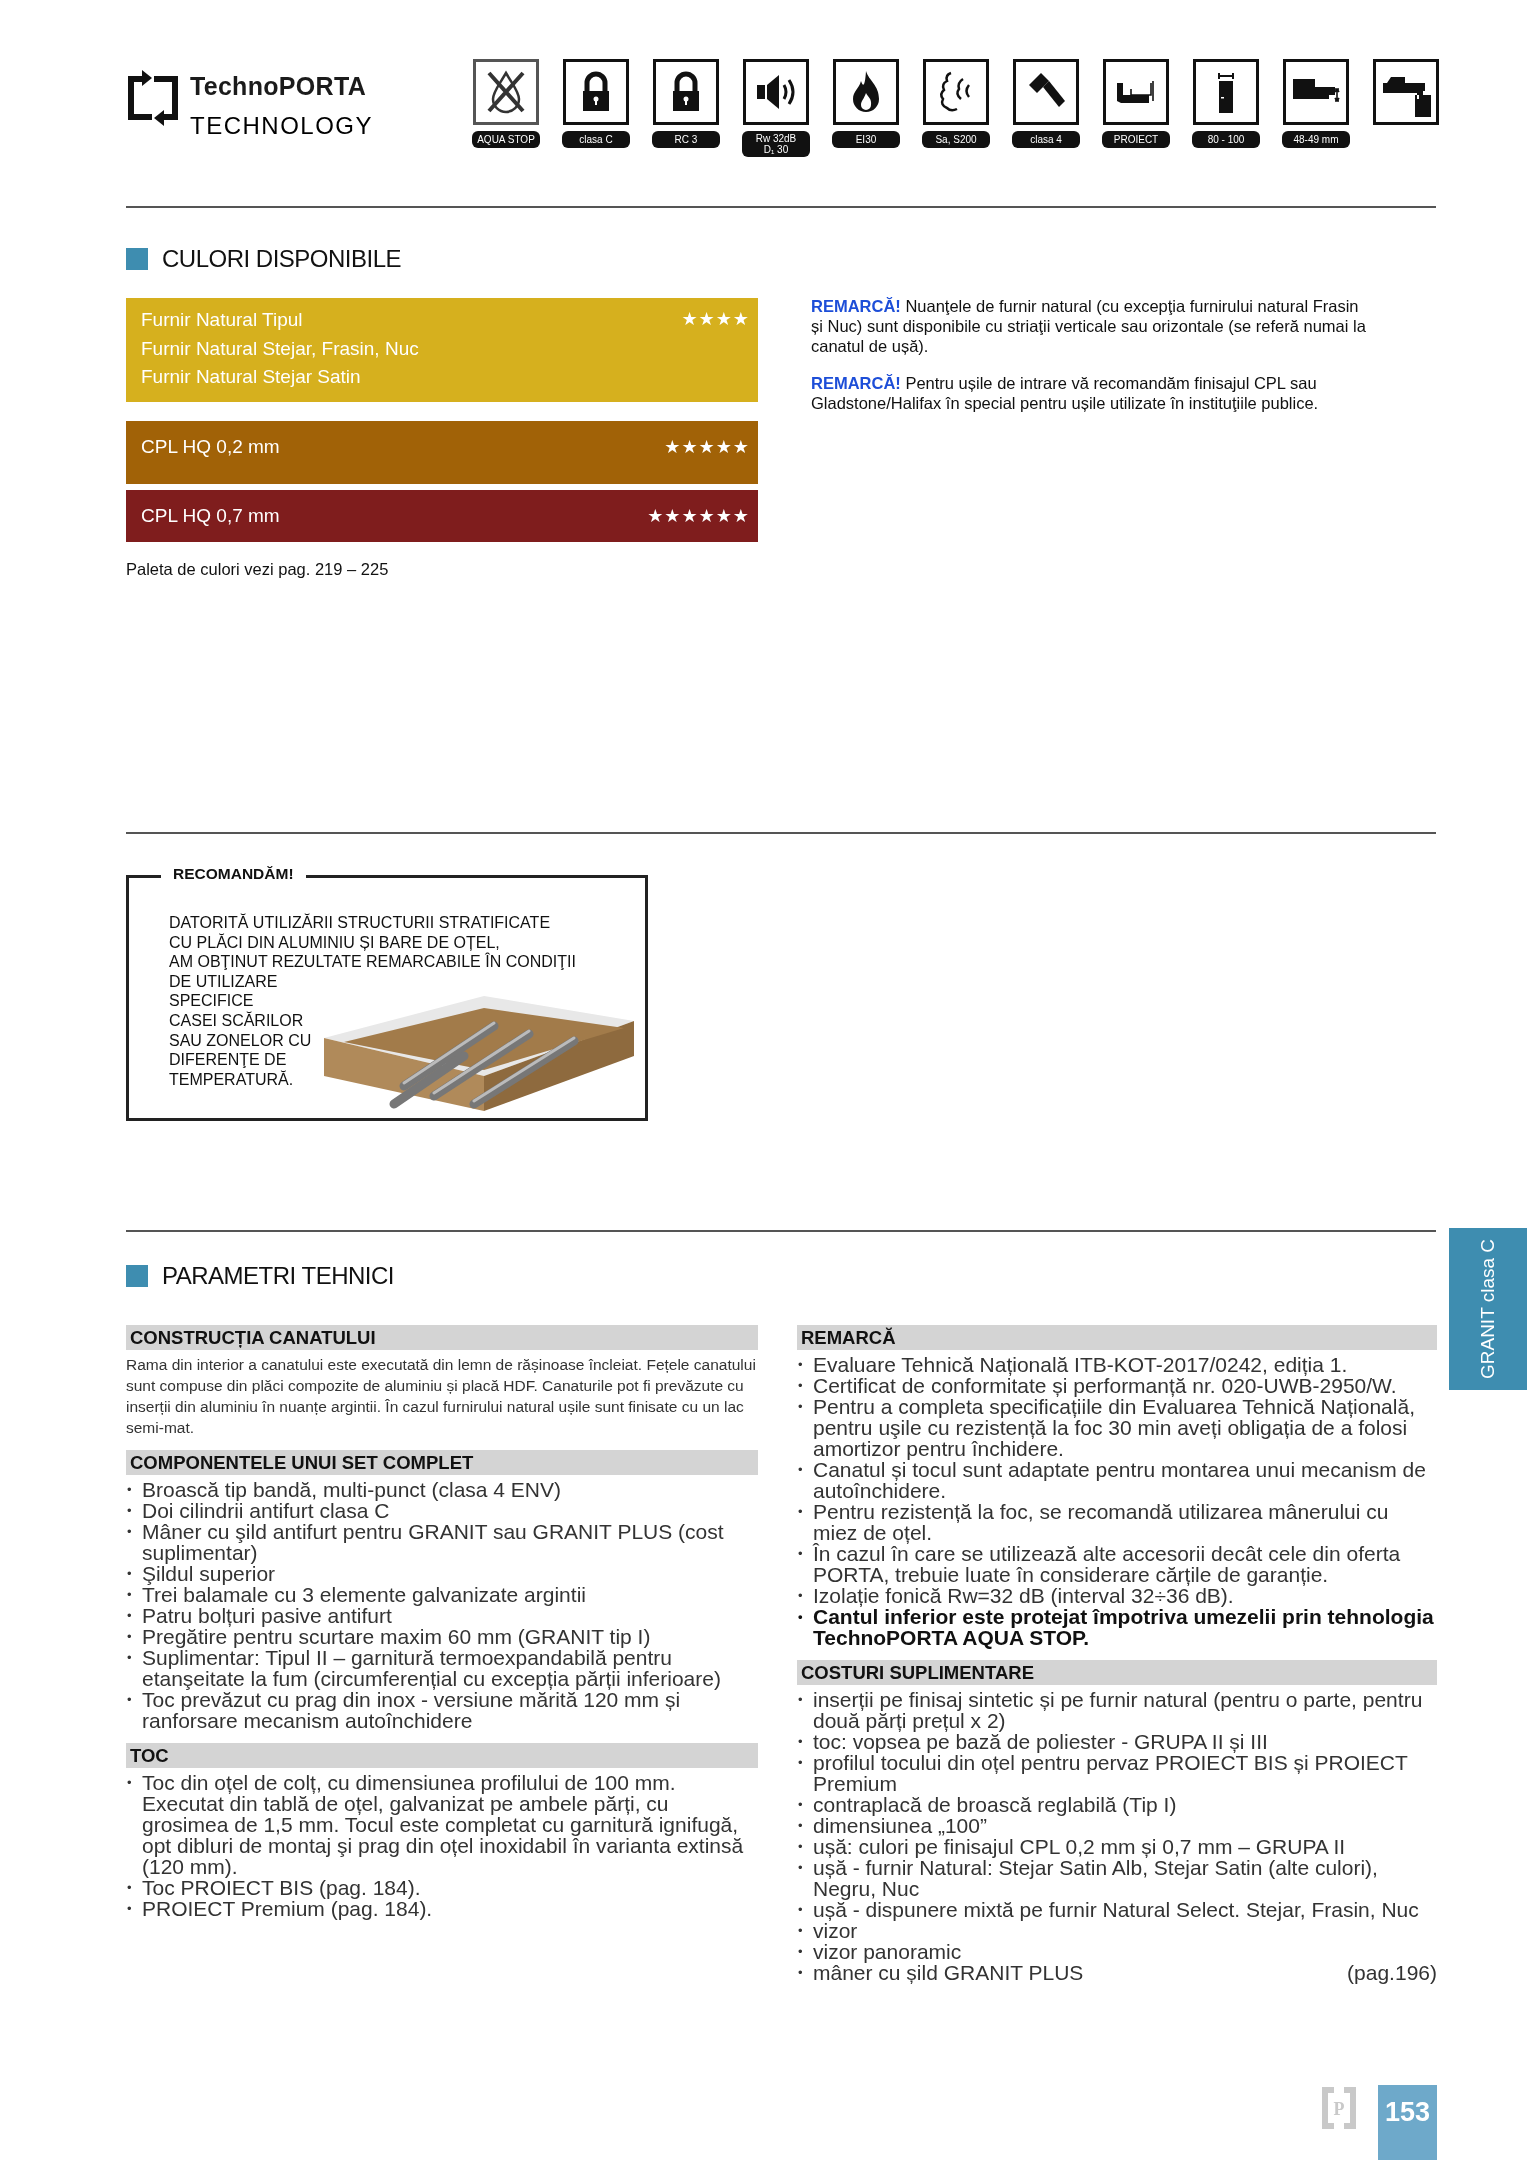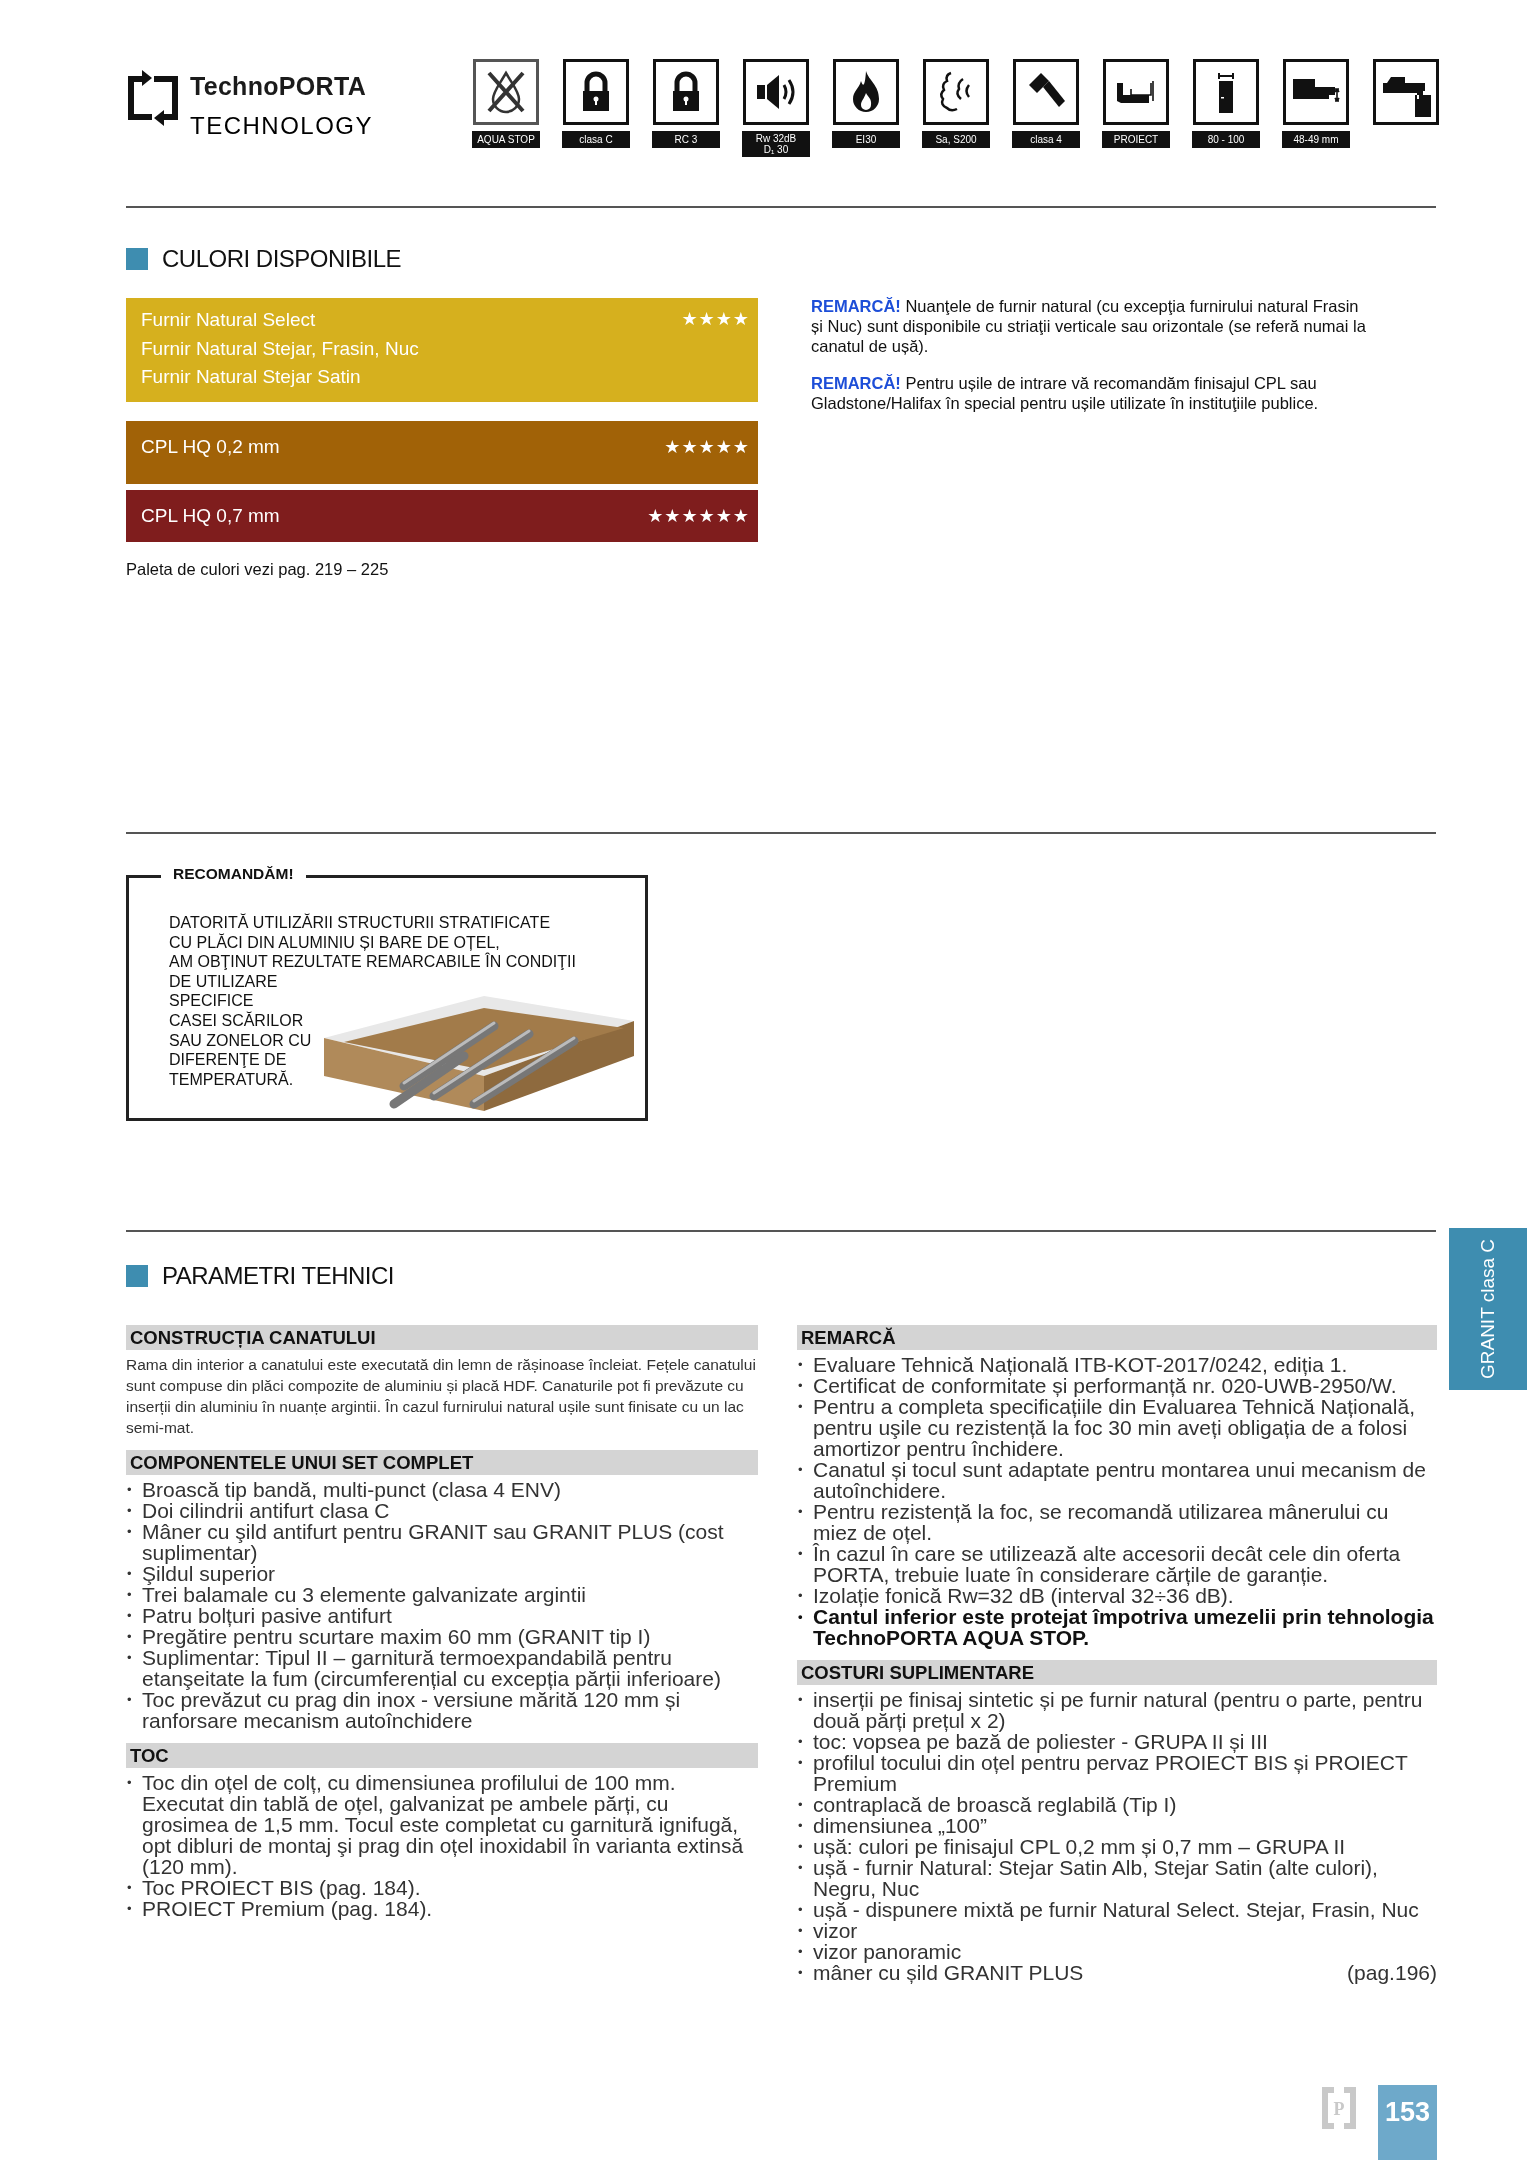--- a/index.html
+++ b/index.html
@@ -8,21 +8,21 @@
   
   .logo{left:124px;top:62px;width:260px;height:74px;}
   .logo-mark{position:absolute;left:0;top:4px;width:58px;height:64px;}
   .logo-t1{position:absolute;left:66px;top:10px;font-size:25px;font-weight:bold;color:#1b1b1b;letter-spacing:0.3px;}
   .logo-t2{position:absolute;left:66px;top:50px;font-size:24px;color:#000000;letter-spacing:1.5px;}
   
   .icons{left:470px;top:59px;display:flex;gap:18px;}
   .icon-col{width:72px;display:flex;flex-direction:column;align-items:center;}
   .icon-box{width:66px;height:66px;border:3px solid #111;box-sizing:border-box;display:flex;align-items:center;justify-content:center;background:#fff;}
   .icon-box svg{width:54px;height:54px;}
-  .icon-label{margin-top:6px;width:68px;background:#111;color:#fff;font-size:10px;text-align:center;line-height:13px;padding:2px 0;font-family:"Liberation Sans Narrow","Liberation Sans",sans-serif;}
+  .icon-label{margin-top:6px;width:68px;background:#111;color:#fff;font-size:10px;text-align:center;line-height:13px;padding:2px 0;font-family:"Liberation Sans Narrow","Liberation Sans",sans-serif;border-radius:6px;}
   .icon-label.two{line-height:11px;}
   .rule{left:126px;width:1310px;height:2px;background:#555;}
   .sec-title{left:126px;display:flex;align-items:center;gap:14px;font-size:24px;color:#111;letter-spacing:-0.5px;}
   .sec-sq{width:22px;height:22px;background:#3e8db0;}
   
   .bar{left:126px;width:632px;color:#fff;font-size:19px;box-sizing:border-box;padding:0 15px;}
   .bar .stars{position:absolute;right:8px;font-size:18px;letter-spacing:1px;}
   .bar-lines div{line-height:28.5px;}
   .note{left:811px;width:560px;font-size:16.5px;line-height:20px;color:#111;}
   .note .red{color:#1d4ed8;font-weight:bold;text-align:center;}
@@ -179,21 +179,21 @@
 
 <div class="abs rule" style="top:206px"></div>
 
 <div class="abs sec-title" style="top:245px">
   <div class="sec-sq"></div>
   <span>CULORI DISPONIBILE</span>
 </div>
 
 <div class="abs bar" style="top:298px;height:104px;background:#d6b01e;padding-top:8px">
   <div class="bar-lines">
-    <div>Furnir Natural Select</div>
+    <div>Furnir Natural Tipul</div>
     <div>Furnir Natural Stejar, Frasin, Nuc</div>
     <div>Furnir Natural Stejar Satin</div>
   </div>
   <span class="stars" style="top:10px">★★★★</span>
 </div>
 <div class="abs bar" style="top:421px;height:63px;background:#a16207;line-height:52px">
   <span>CPL HQ 0,2 mm</span>
   <span class="stars" style="top:0">★★★★★</span>
 </div>
 <div class="abs bar" style="top:490px;height:52px;background:#7f1d1d;line-height:52px">

